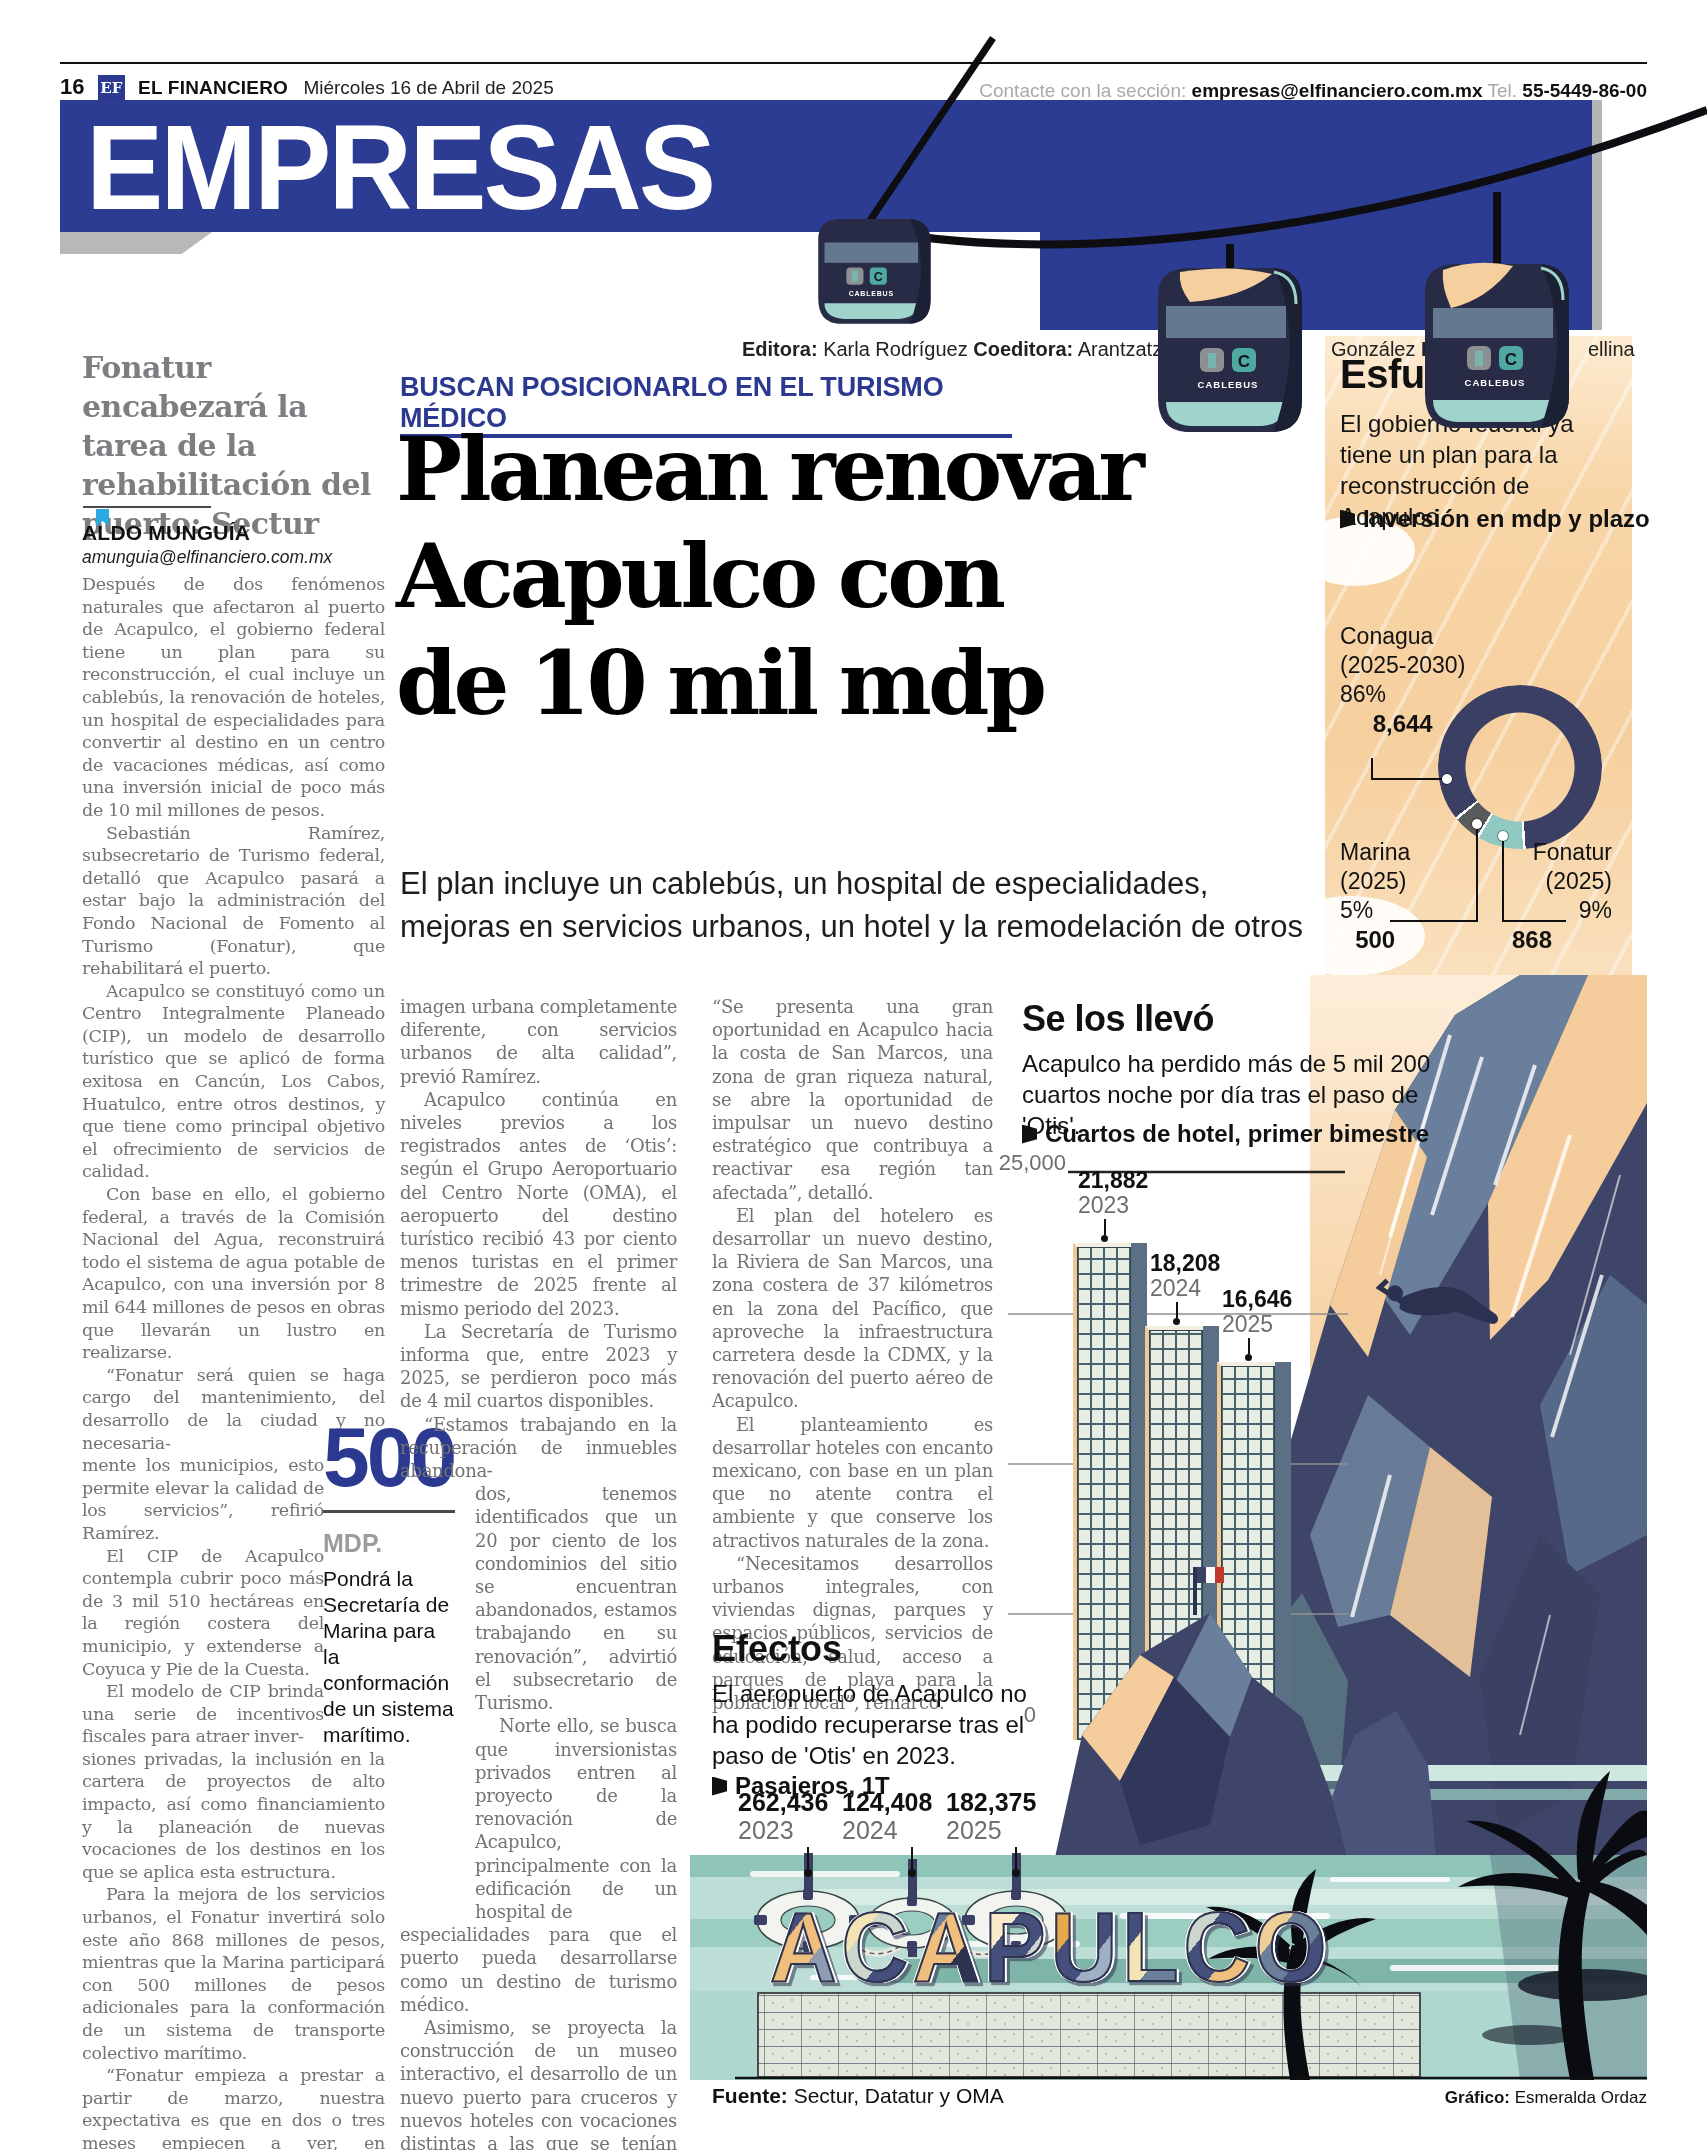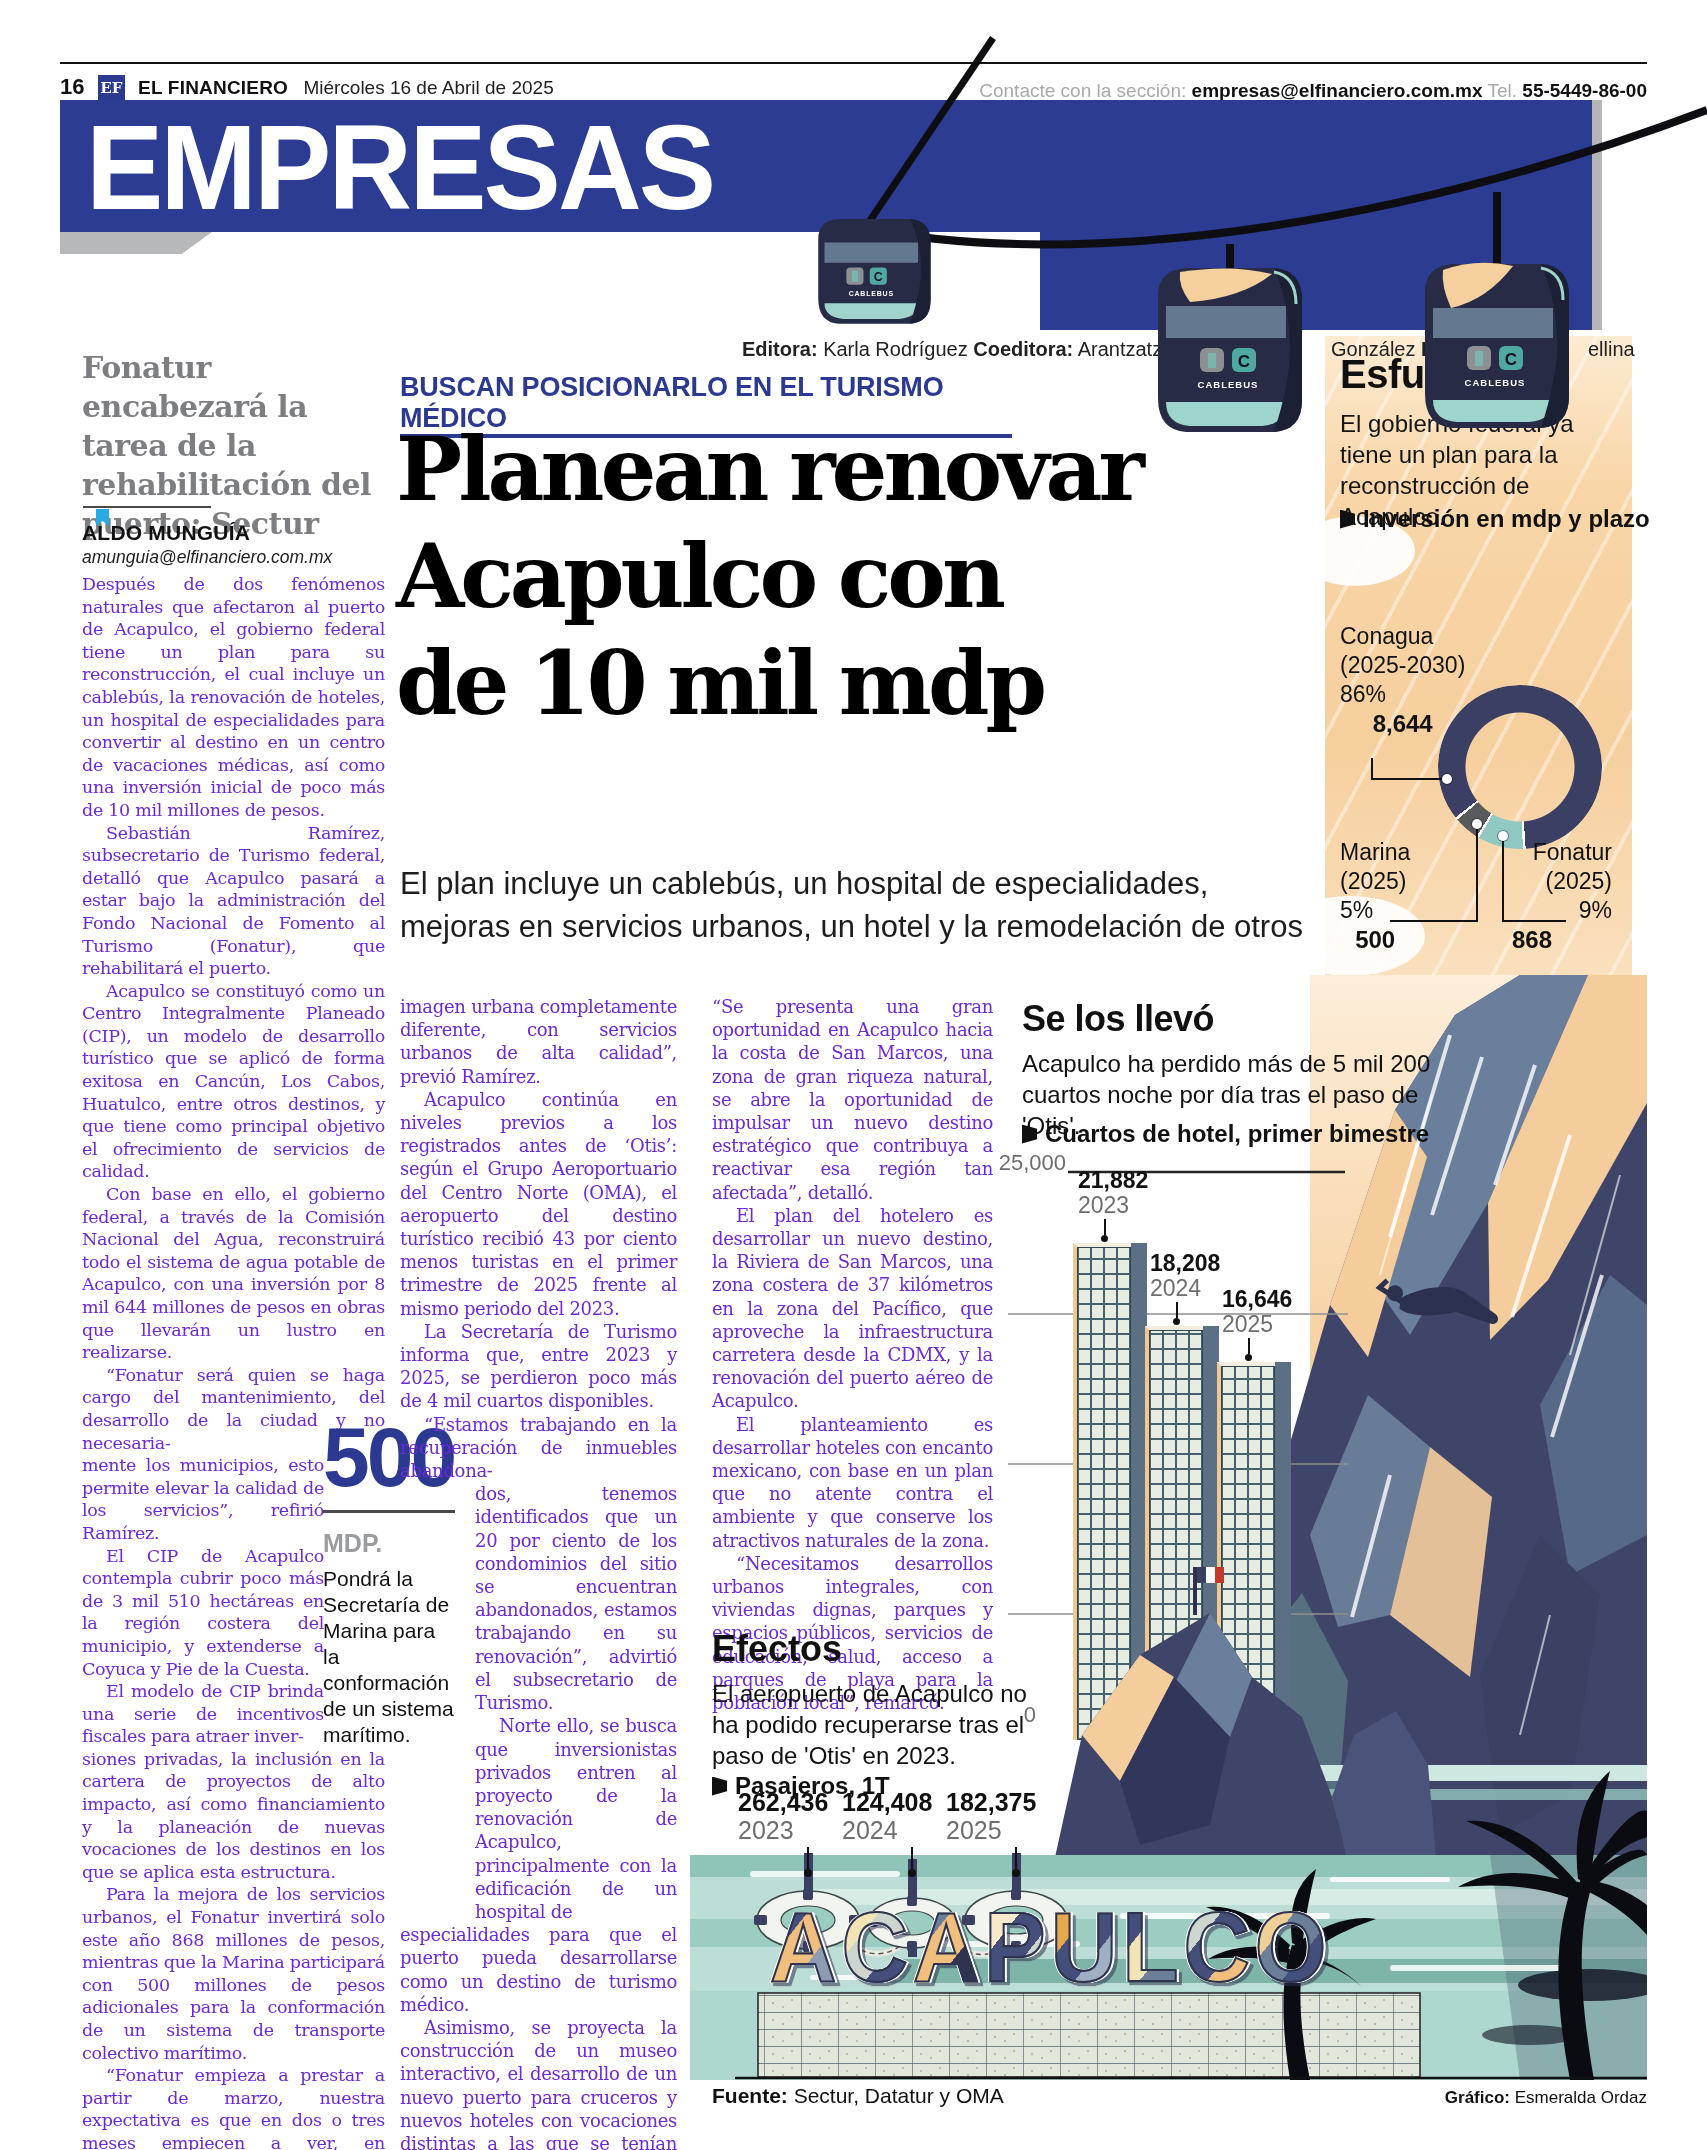--- a/index.html
+++ b/index.html
@@ -28,21 +28,21 @@
   .editors b{font-weight:bold;}
   
   .lcol-head{left:82px;top:348px;width:300px;font-family:"DejaVu Serif",serif;font-weight:bold;
              font-size:30px;line-height:39px;color:#7d7e81;letter-spacing:-.5px;}
   .by-rule{left:83px;top:506px;width:128px;height:2px;background:#4a4a4a;}
   .by-flag{left:96px;top:509px;width:13px;height:17px;background:#29abe2;clip-path:polygon(0 0,100% 0,100% 100%,50% 70%,0 100%);}
   .byline{left:82px;top:521px;font-size:21px;font-weight:bold;letter-spacing:.2px;}
   .bymail{left:82px;top:547px;font-size:17.5px;font-style:italic;color:#222;}
   .lcol{left:82px;top:573px;width:303px;}
   .serif p{margin:0;font-family:"DejaVu Serif",serif;font-size:17.5px;line-height:22.6px;
-           text-align:justify;letter-spacing:-.3px;color:#6d28d9;}
+           text-align:justify;letter-spacing:-.3px;color:#737373;}
   .serif p.ind{text-indent:24px;}
   .narrowL{width:242px;}
   
   .kicker{left:400px;top:372px;width:612px;font-size:27px;font-weight:bold;color:#2b3990;
           letter-spacing:-.2px;border-bottom:4px solid #2b3990;}
   .headline{left:396px;top:416px;width:940px;font-family:"DejaVu Serif",serif;font-weight:bold;
             font-size:88px;line-height:107px;letter-spacing:-4px;word-spacing:-3px;color:#000;}
   .subhead{left:400px;top:862px;width:920px;font-size:31px;line-height:43px;color:#1d1d1d;font-weight:400;}
   .mcol1{left:400px;top:995px;width:277px;}
   .mcol2{left:712px;top:995px;width:281px;}

